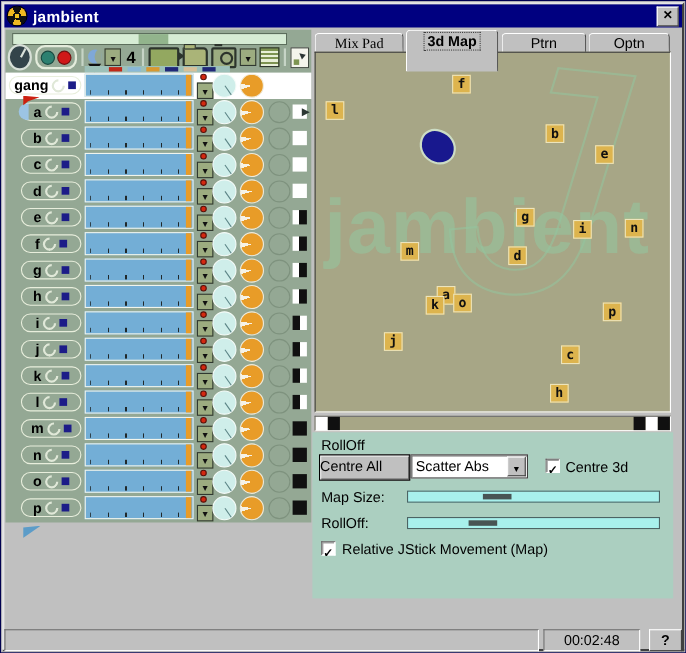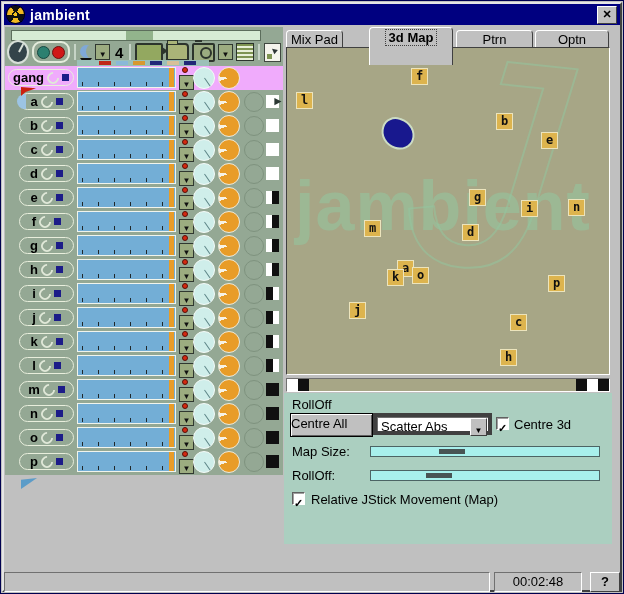--- a/index.html
+++ b/index.html
@@ -51,21 +51,21 @@
   .jumpico::after{content:"◄";position:absolute;right:1px;top:1px;font-size:9px;color:#2c3434;transform:rotate(40deg);}
 
   
   .posstrip{position:absolute;left:72px;top:33px;width:132px;height:6px;background:#9cc0b8;display:flex;align-items:center;gap:5px;padding-left:22px;box-sizing:border-box;}
   .posstrip .dash{width:12px;height:4px;display:inline-block;}
   .postri{position:absolute;left:75px;top:31px;width:0;height:0;border-left:6px solid transparent;border-right:6px solid transparent;border-top:8px solid #101010;}
 
   
   .rows{position:absolute;left:0;top:39px;width:278px;}
   .trow{position:relative;height:24px;}
-  .trow.gang{background:#f0abfc;}
+  .trow.gang{background:#ffffff;}
   .pill{position:absolute;left:14px;top:3px;width:55px;height:17px;border:1px solid #e8eedc;border-radius:9px;
     display:flex;align-items:center;justify-content:center;gap:3px;box-sizing:border-box;}
   .trow.gang .pill{left:3px;width:66px;}
   .crescent{position:absolute;left:-3px;top:0px;width:9px;height:15px;border-radius:9px 0 0 9px;background:#9cc4e4;}
   .tlabel{font-size:13px;font-weight:bold;color:#000;line-height:14px;}
   .loopico{width:8px;height:8px;border:2px solid #e0e8d8;border-radius:50%;border-top-color:transparent;transform:rotate(45deg);}
   .bluesq{width:7px;height:7px;background:#1c1c88;}
   .slider{position:absolute;left:72px;top:1px;width:99px;height:21px;background:#73aed6;border:1px solid #f0f4ec;box-sizing:border-box;}
   .slider .ticks{position:absolute;left:4px;right:8px;bottom:1px;height:4px;
     background:repeating-linear-gradient(to right,#20282a 0 1px,rgba(0,0,0,0) 1px 16px);}
@@ -115,21 +115,21 @@
   .mapstrip span{position:absolute;top:0;height:12px;width:11px;}
   .ms-w1{left:0;background:#fff;}  .ms-b1{left:11px;background:#101010;}
   .ms-b2{right:22px;background:#101010;} .ms-w2{right:11px;background:#fff;} .ms-b3{right:0;background:#101010;}
 
   
   .listener{position:absolute;left:283px;top:392px;width:328px;height:151px;background:#abcfc0;}
   .lst-title{position:absolute;left:8px;top:4px;font-size:13px;color:#000;}
   .btn-centre{position:absolute;left:6px;top:20px;width:81px;height:22px;background:#c0c0c0;
     border:1px solid #000;box-shadow:inset 1px 1px 0 #fff,inset -1px -1px 0 #606060;
     font-size:13px;text-align:left;line-height:20px;color:#000;}
-  .combo{position:absolute;left:89px;top:20px;width:119px;height:22px;background:#fff;border:4px solid #404040;
+  .combo{position:absolute;left:89px;top:20px;width:107px;height:22px;background:#fff;border:1px solid #404040;
     box-shadow:inset 1px 1px 0 #707070;box-sizing:border-box;}
   .combo .val{position:absolute;left:4px;top:2px;font-size:13px;color:#000;}
   .combo .cbtn{position:absolute;right:1px;top:1px;width:17px;height:18px;background:#c0c0c0;
     border-top:1px solid #fff;border-left:1px solid #fff;border-right:1px solid #404040;border-bottom:1px solid #404040;
     text-align:center;line-height:17px;box-sizing:border-box;}
   .combo .cbtn::after{content:"▼";font-size:8px;color:#000;}
   .chk{width:13px;height:13px;background:#fff;border:1px solid #606060;border-right-color:#fff;border-bottom-color:#fff;
     box-shadow:inset 1px 1px 0 #a0a0a0;position:absolute;text-align:center;box-sizing:border-box;}
   .chk .mark{font-size:11px;font-weight:bold;line-height:11px;color:#000;}
   .chk-3d{left:212px;top:24px;}
@@ -553,21 +553,21 @@
       <div class="ghost"></div>
       <div class="sq sq-black"></div>
 
     </div>
       </div>
 
     <div class="redflag"></div>
   </div>
   <div class="blueflag"></div>
 
-  <div class="tab" style="left:285px;width:57px;"><span class="tabtext">Mix Pad</span></div>
+  <div class="tab" style="left:285px;width:81px;font-family:Liberation Serif, serif;"><span class="tabtext">Mix Pad</span></div>
   <div class="tab active" style="left:368px;width:84px;"><span class="tabtext">3d Map</span></div>
   <div class="tab" style="left:455px;width:77px;"><span class="tabtext">Ptrn</span></div>
   <div class="tab" style="left:534px;width:74px;"><span class="tabtext">Optn</span></div>
 
   <div class="mapwrap">
     <div class="wm">jambient</div>
     <div class="wmJ">J</div>
     <div class="blob" style="left: 94px; top: 70px;"></div>
   <div class="tile" style="left: 124px; top: 20px;">f</div>
       <div class="tile" style="left: 9px; top: 44px;">l</div>

